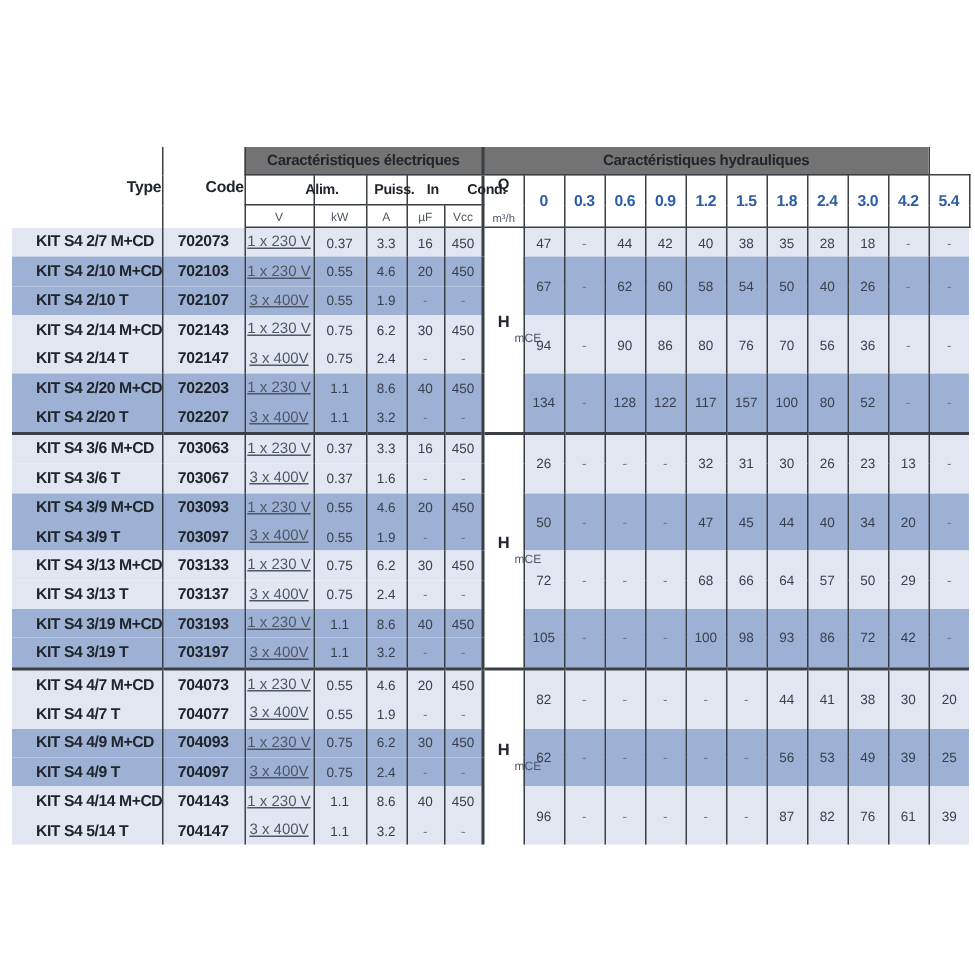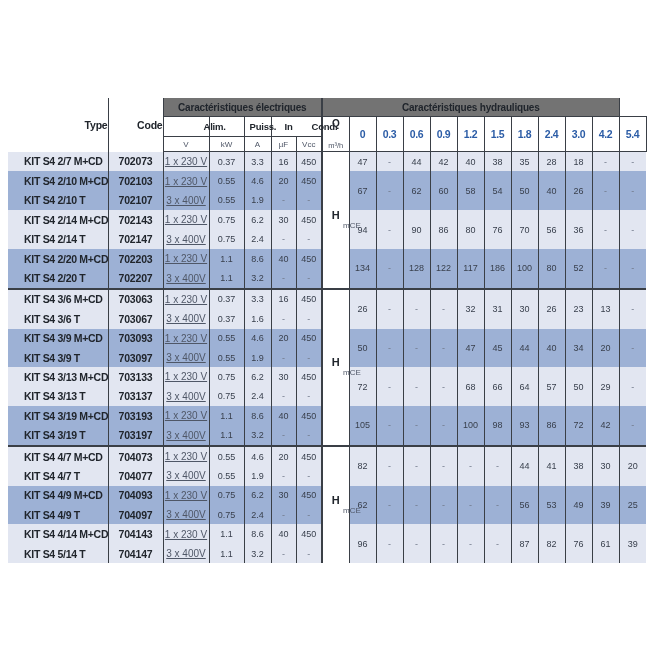--- a/index.html
+++ b/index.html
@@ -237,21 +237,21 @@
           <td class="alim">1 x 230 V</td>
           <td class="num">1.1</td>
           <td class="num">8.6</td>
           <td class="num">40</td>
           <td class="num vcc">450</td>
           <td class="hydro" rowspan="2">134</td>
           <td class="hydro dash" rowspan="2">-</td>
           <td class="hydro" rowspan="2">128</td>
           <td class="hydro" rowspan="2">122</td>
           <td class="hydro" rowspan="2">117</td>
-          <td class="hydro" rowspan="2">186</td>
+          <td class="hydro" rowspan="2">157</td>
           <td class="hydro" rowspan="2">100</td>
           <td class="hydro" rowspan="2">80</td>
           <td class="hydro" rowspan="2">52</td>
           <td class="hydro dash" rowspan="2">-</td>
           <td class="hydro dash" rowspan="2">-</td>
         </tr>
         <tr class="band-dark">
           <td class="type">KIT S4 2/20 T</td>
           <td class="code">702207</td>
           <td class="alim">3 x 400V</td>

